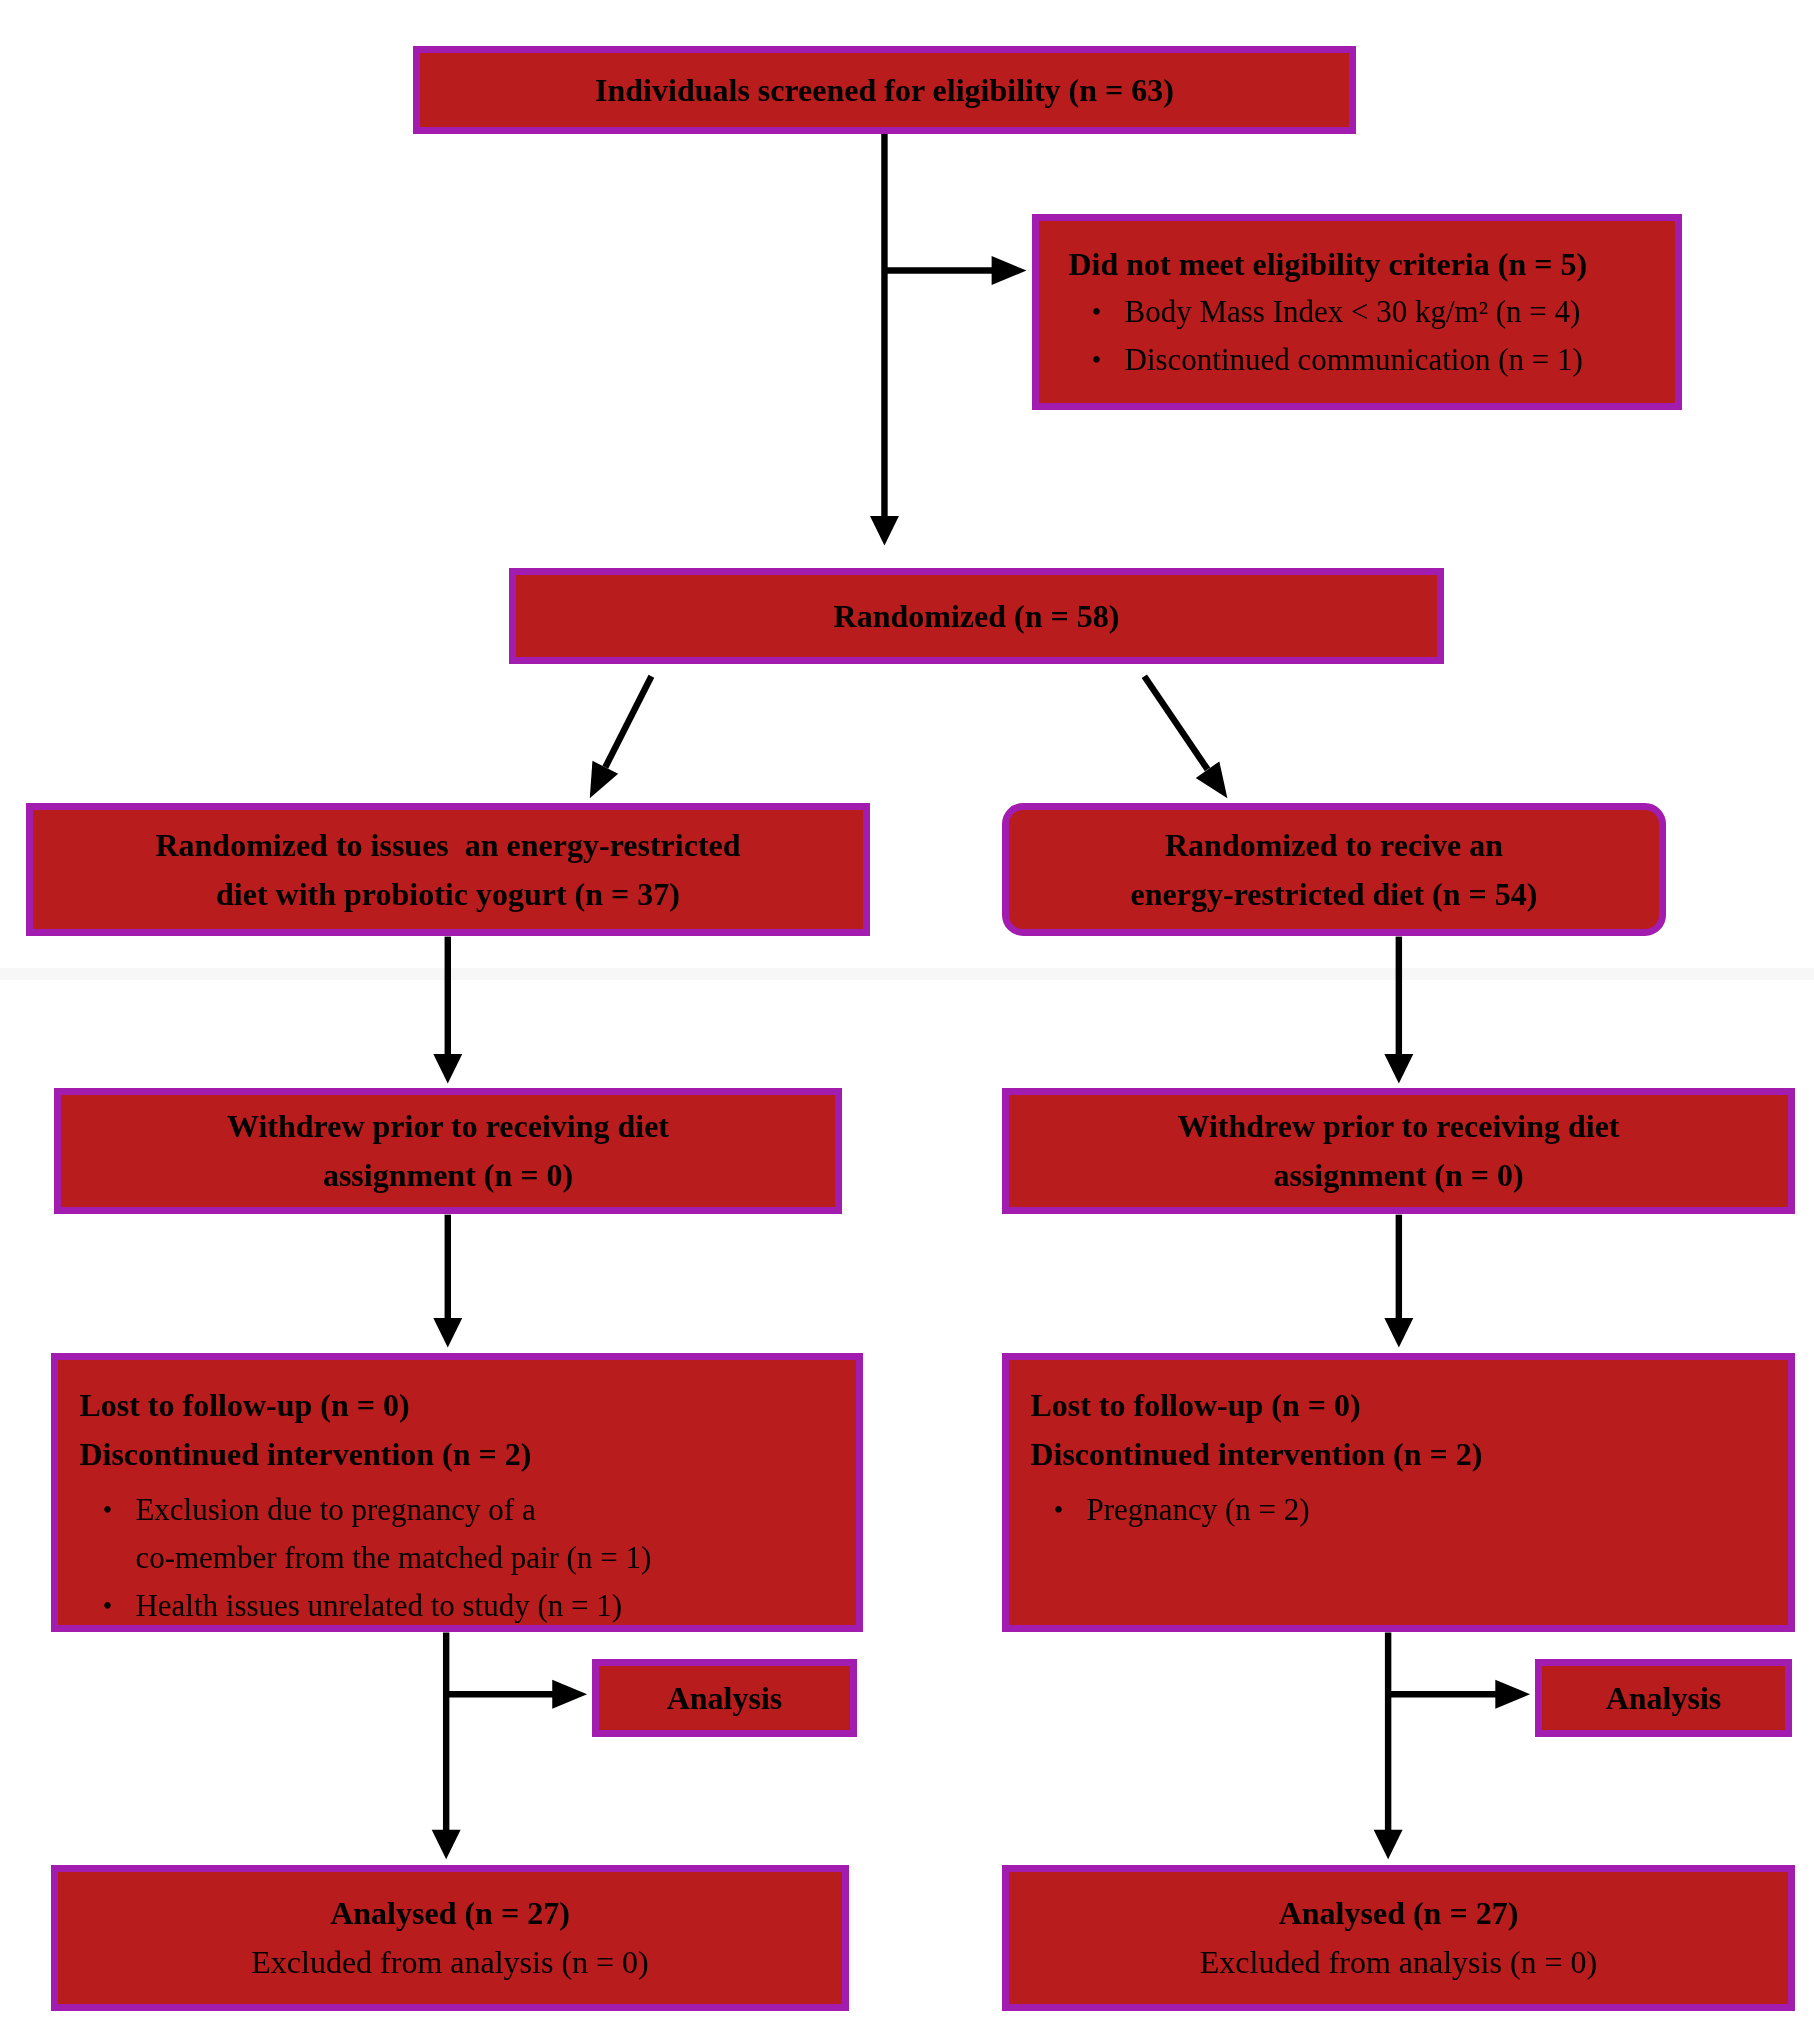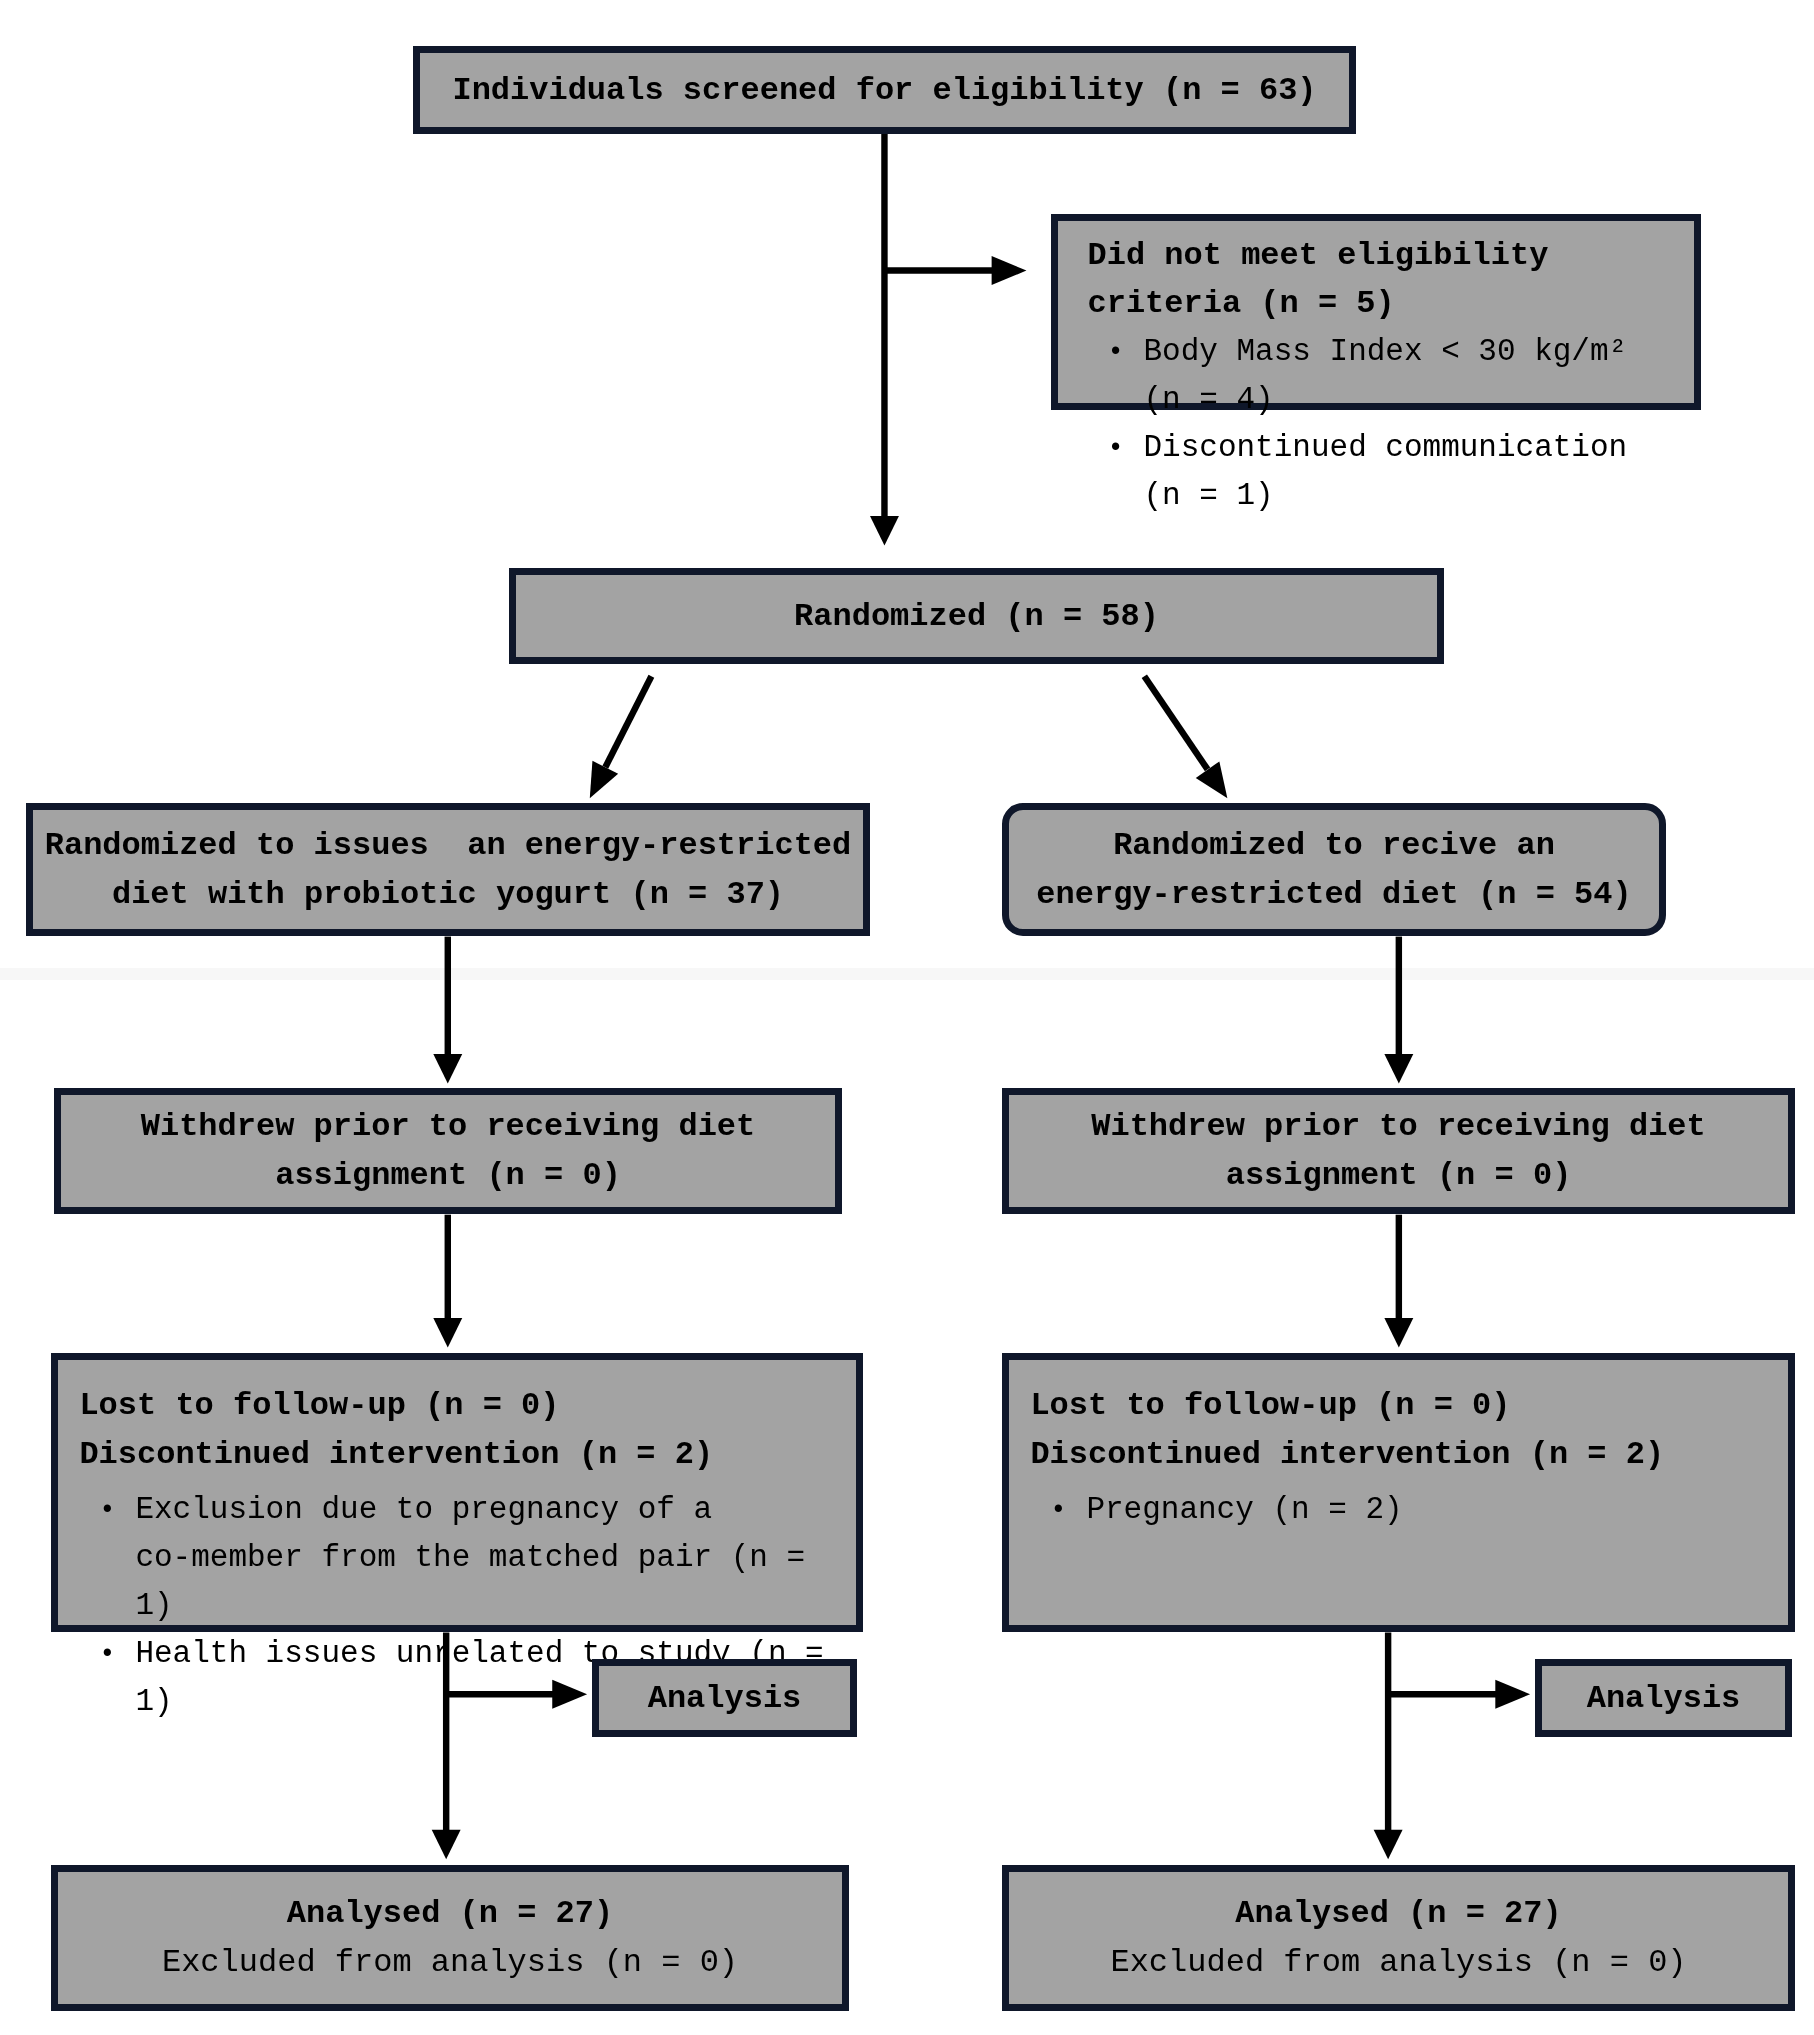--- a/index.html
+++ b/index.html
@@ -12,31 +12,30 @@
     width: 1815px;
     height: 2035px;
     background: #ffffff;
     font-family: "Liberation Serif", "DejaVu Serif", serif;
     color: #000000;
     overflow: hidden;
   }
   .box {
     position: absolute;
     box-sizing: border-box;
-    background: #a3a3a3;
-    border: 7px solid #0f172a;
+    background: #b91c1c;
+    border: 7px solid #a21caf;
     display: flex;
     flex-direction: column;
     align-items: center;
     justify-content: center;
     text-align: center;
     font-size: 32px;
     font-weight: bold;
     line-height: 49px;
-    font-family: Liberation Mono, monospace;
   }
   .box .line { display: block; white-space: pre-wrap; }
   .regular { font-weight: normal; }
 
   
   .box.bullets-box {
     align-items: stretch;
     text-align: left;
     justify-content: flex-start;
   }
@@ -50,21 +49,21 @@
   .bullet .dot {
     flex: 0 0 56px;
     text-align: center;
     font-size: 27px;
   }
   .bullet .btext { flex: 1 1 auto; }
   .bullet .bline { display: block; white-space: pre-wrap; }
 
   #box-screened      { left: 413px;  top: 46px;   width: 943px; height: 88px; }
   #box-not-eligible  { left: 1032px; top: 214px;  width: 650px; height: 196px;
-                       padding: 10.7px 16px 10.7px 29.5px; justify-content: space-between; margin-left: 19px; }
+                       padding: 10.7px 16px 10.7px 29.5px; justify-content: center; }
   #box-not-eligible .title { line-height: 48px; }
   #box-randomized    { left: 509px;  top: 568px; width: 935px; height: 96px; }
   #box-arm-probiotic { left: 26px;   top: 803px; width: 844px; height: 133px; }
   #box-arm-control   { left: 1002px; top: 803px; width: 664px; height: 133px; border-radius: 21px; }
   #box-withdrew-left { left: 54px;  top: 1088px; width: 788px; height: 126px; }
   #box-withdrew-right{ left: 1002px; top: 1088px; width: 793px; height: 126px; }
   #box-lost-left     { left: 51px;   top: 1353px; width: 812px; height: 279px;
                        justify-content: flex-start; padding: 21.4px 21.4px 10.7px 21.4px; }
   #box-lost-right    { left: 1002px; top: 1353px; width: 793px; height: 279px;
                        justify-content: flex-start; padding: 21.4px 21.4px 10.7px 21.4px; }

